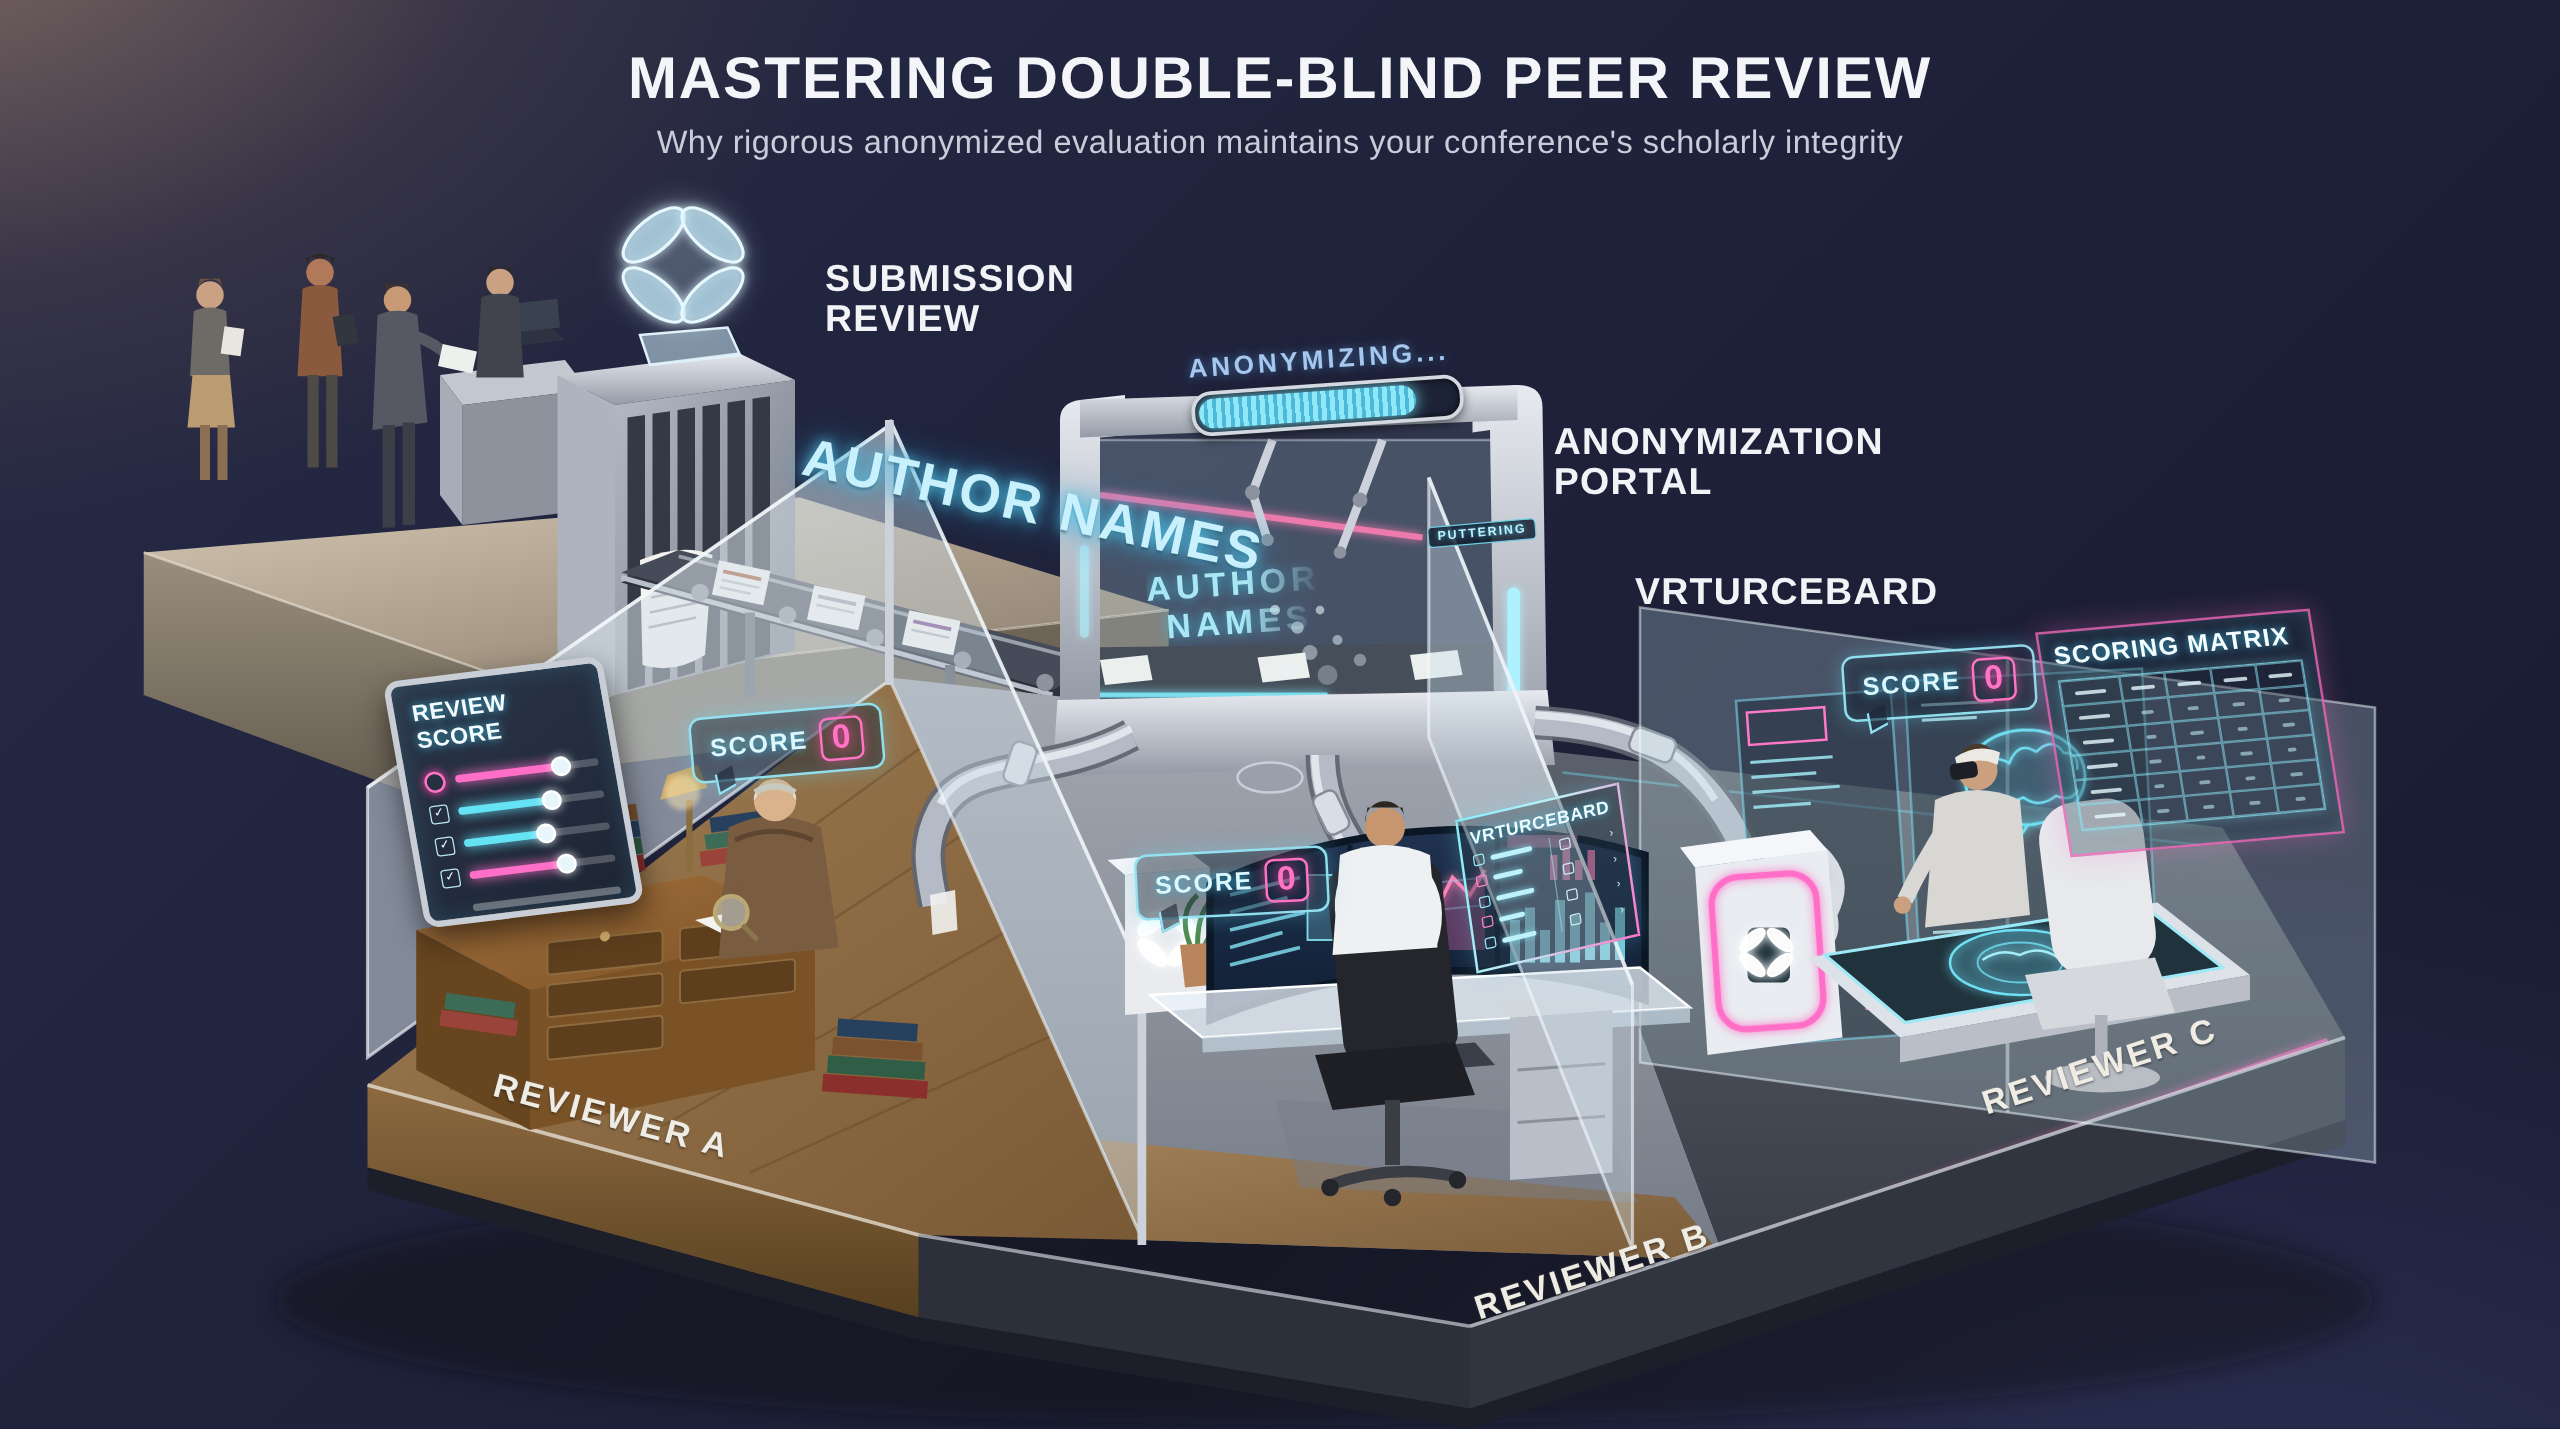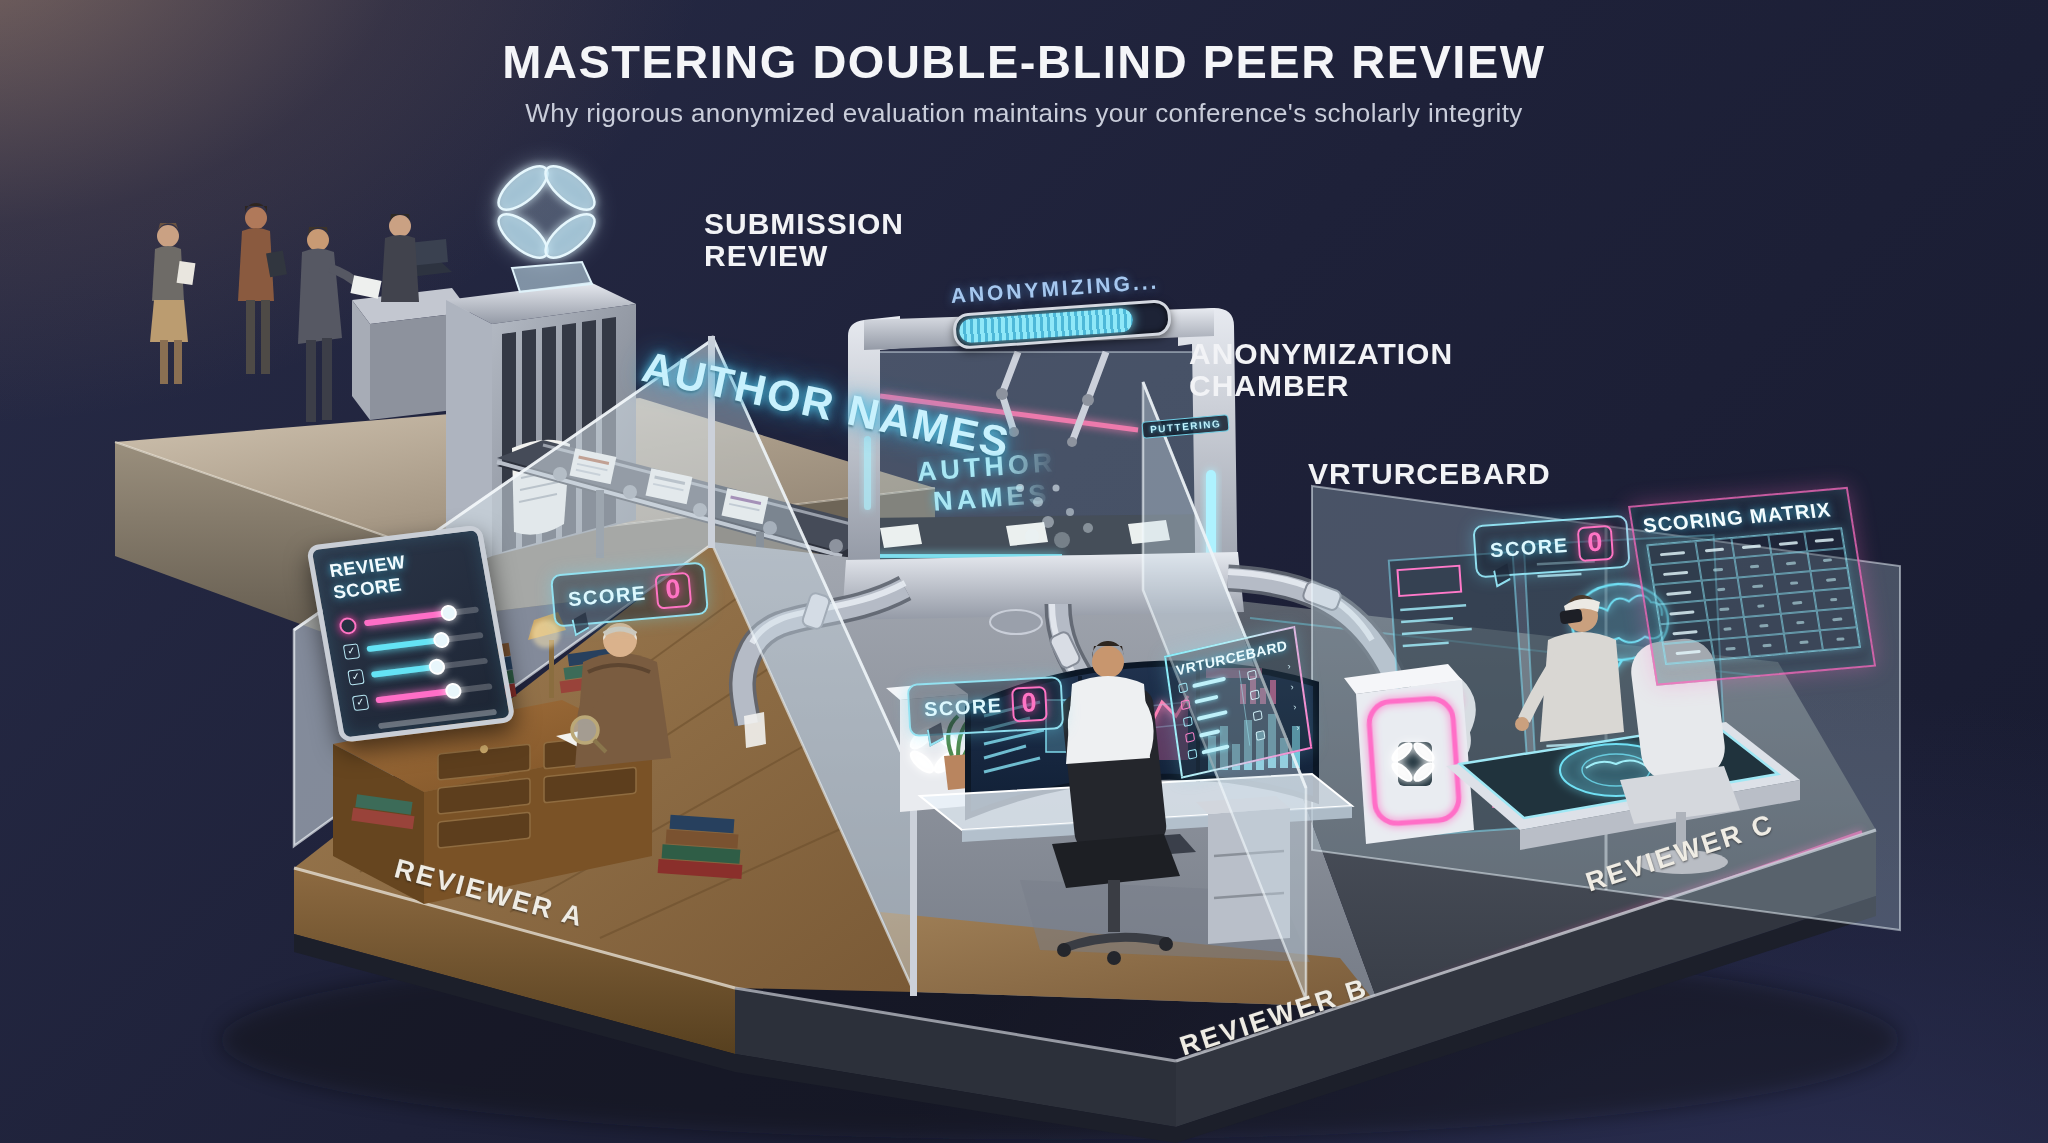--- a/index.html
+++ b/index.html
@@ -697,27 +697,27 @@
         </g>
         <path d="M1560,656 q-22,34 -36,64" stroke="#d9d7d3" stroke-width="13" fill="none"></path>
         <circle cx="1522" cy="724" r="7" fill="#caa07e"></circle>
       </g>
     </g>
   </svg>
 
   <div class="abs subtitle">Why rigorous anonymized evaluation maintains your conference's scholarly integrity</div>
   <div class="abs title">MASTERING DOUBLE-BLIND PEER REVIEW</div>
 
-  <div class="abs stage-label" style="left:660px;top:208px;margin-left:44px;">
+  <div class="abs stage-label" style="left:660px;top:208px;">
     <div>SUBMISSION</div>
     <div>REVIEW</div>
   </div>
-  <div class="abs stage-label" style="left:1189px;top:338px;">
+  <div class="abs stage-label" style="left:1243px;top:338px;">
     <div>ANONYMIZATION</div>
-    <div>CHAMBER</div>
+    <div>PORTAL</div>
   </div>
   <div class="abs stage-label" style="left:1308px;top:458px;">VRTURCEBARD</div>
 
   <div class="abs glow-text">AUTHOR NAMES</div>
 
   <div class="abs progress-wrap">
     <div class="progress-label">ANONYMIZING...</div>
     <div class="progress-pill">
       <span class="progress-fill" style="width: 82%;"></span>
     </div>

